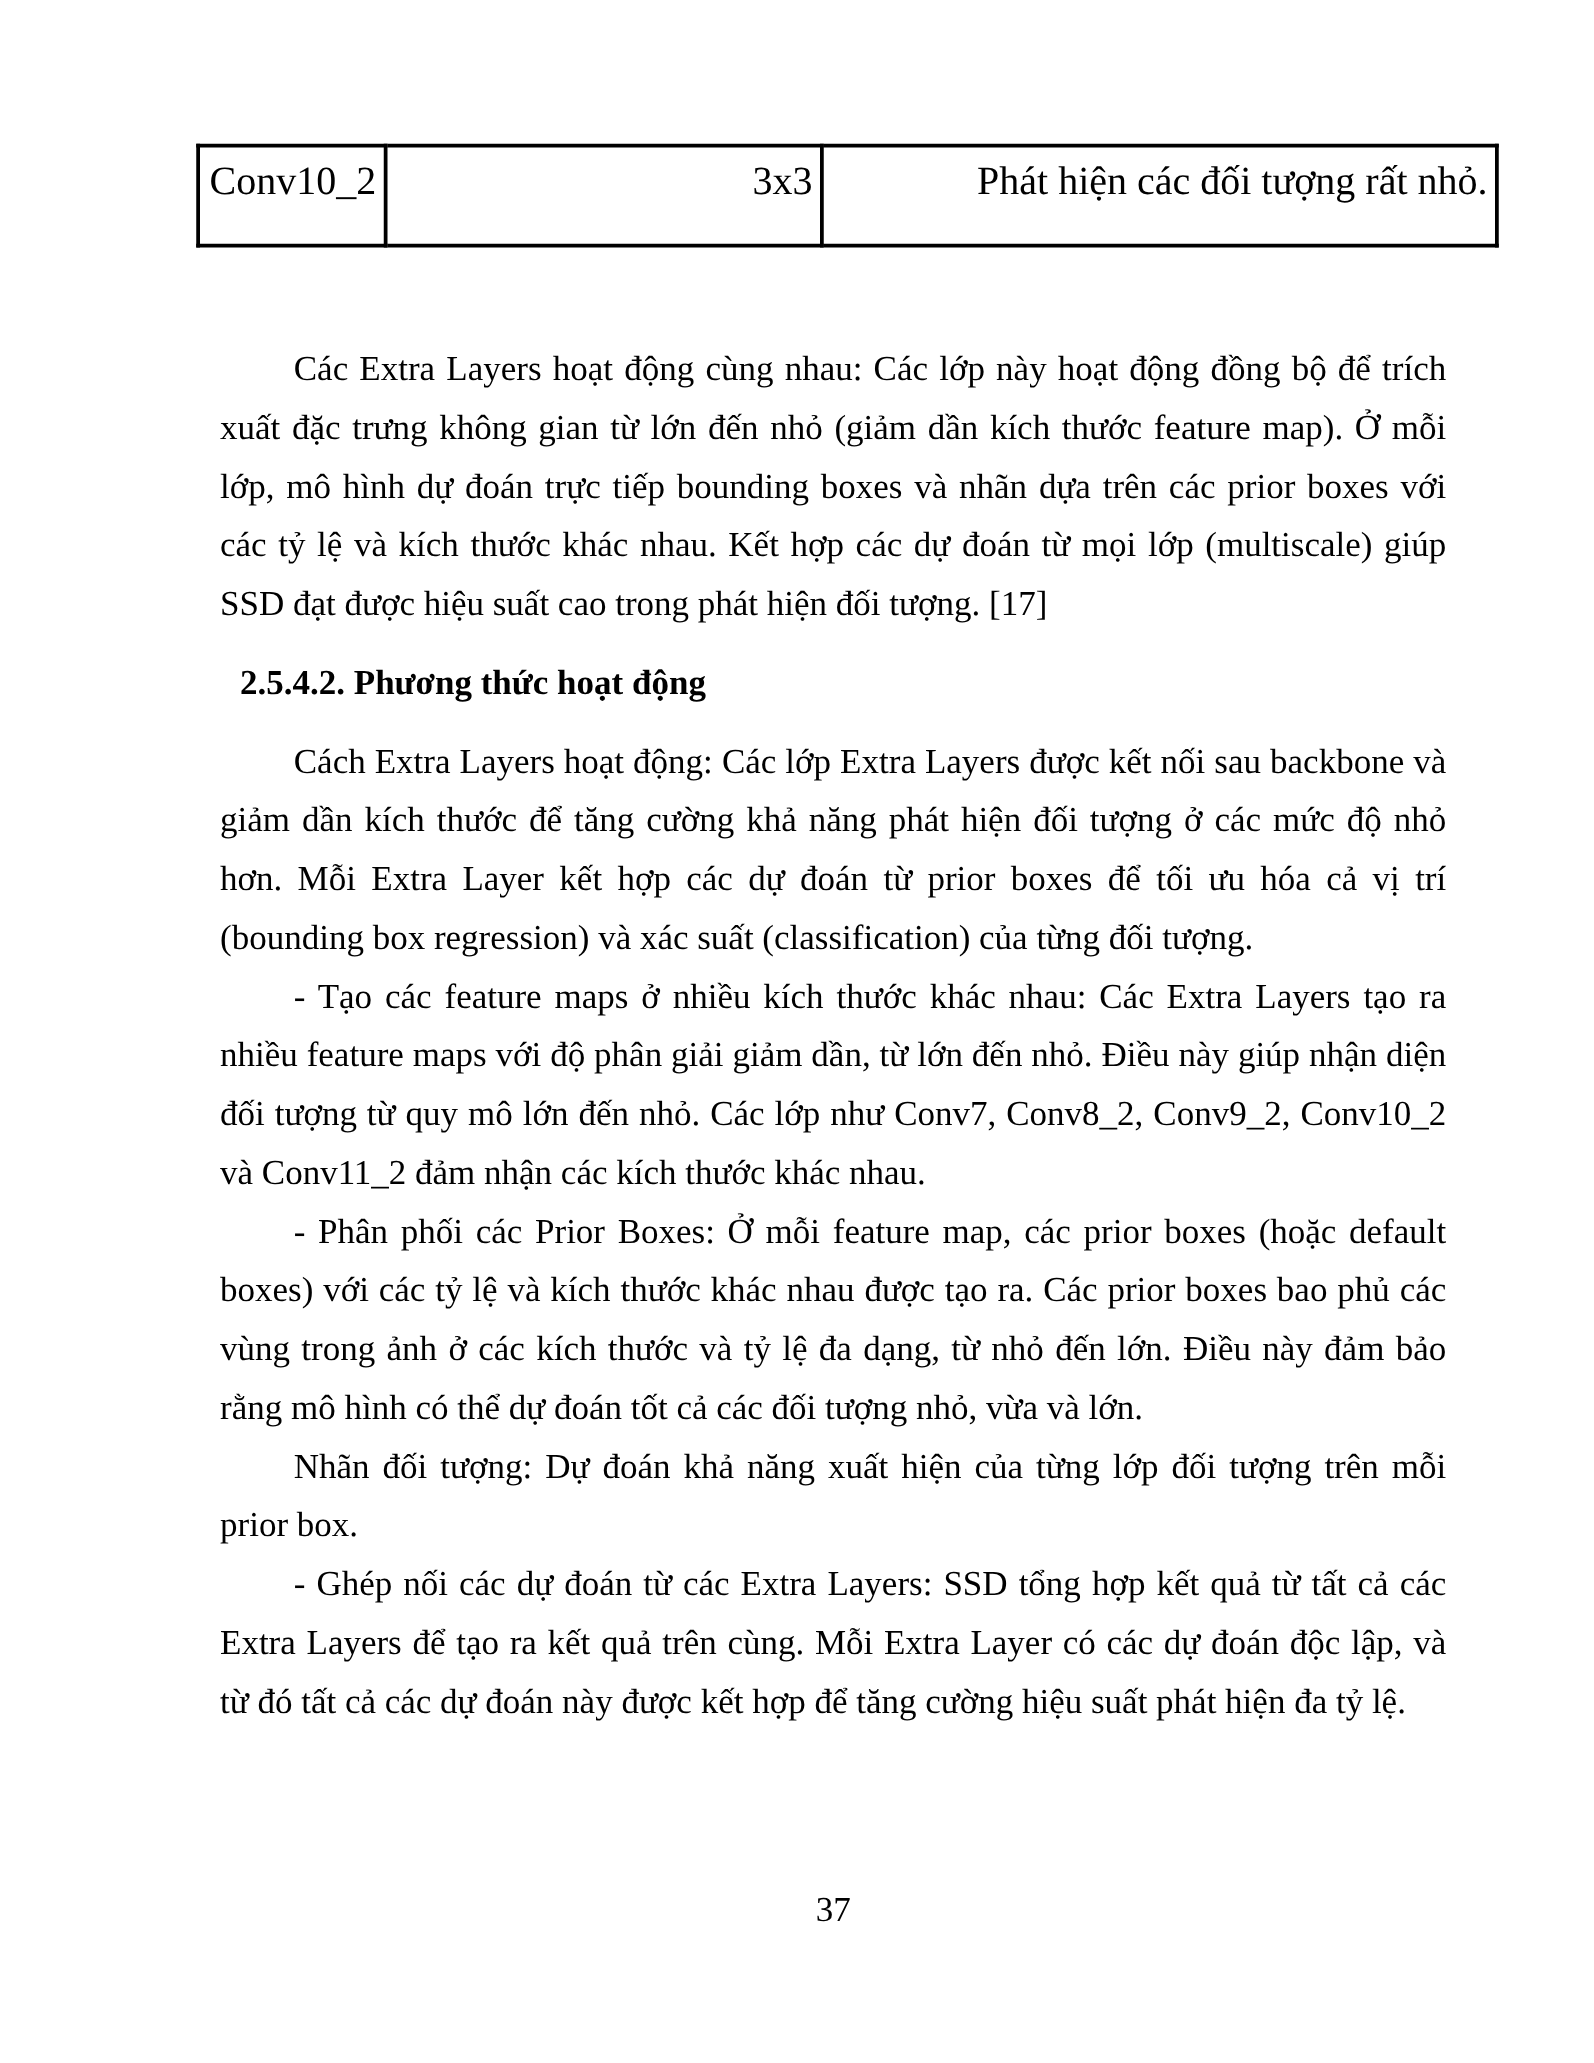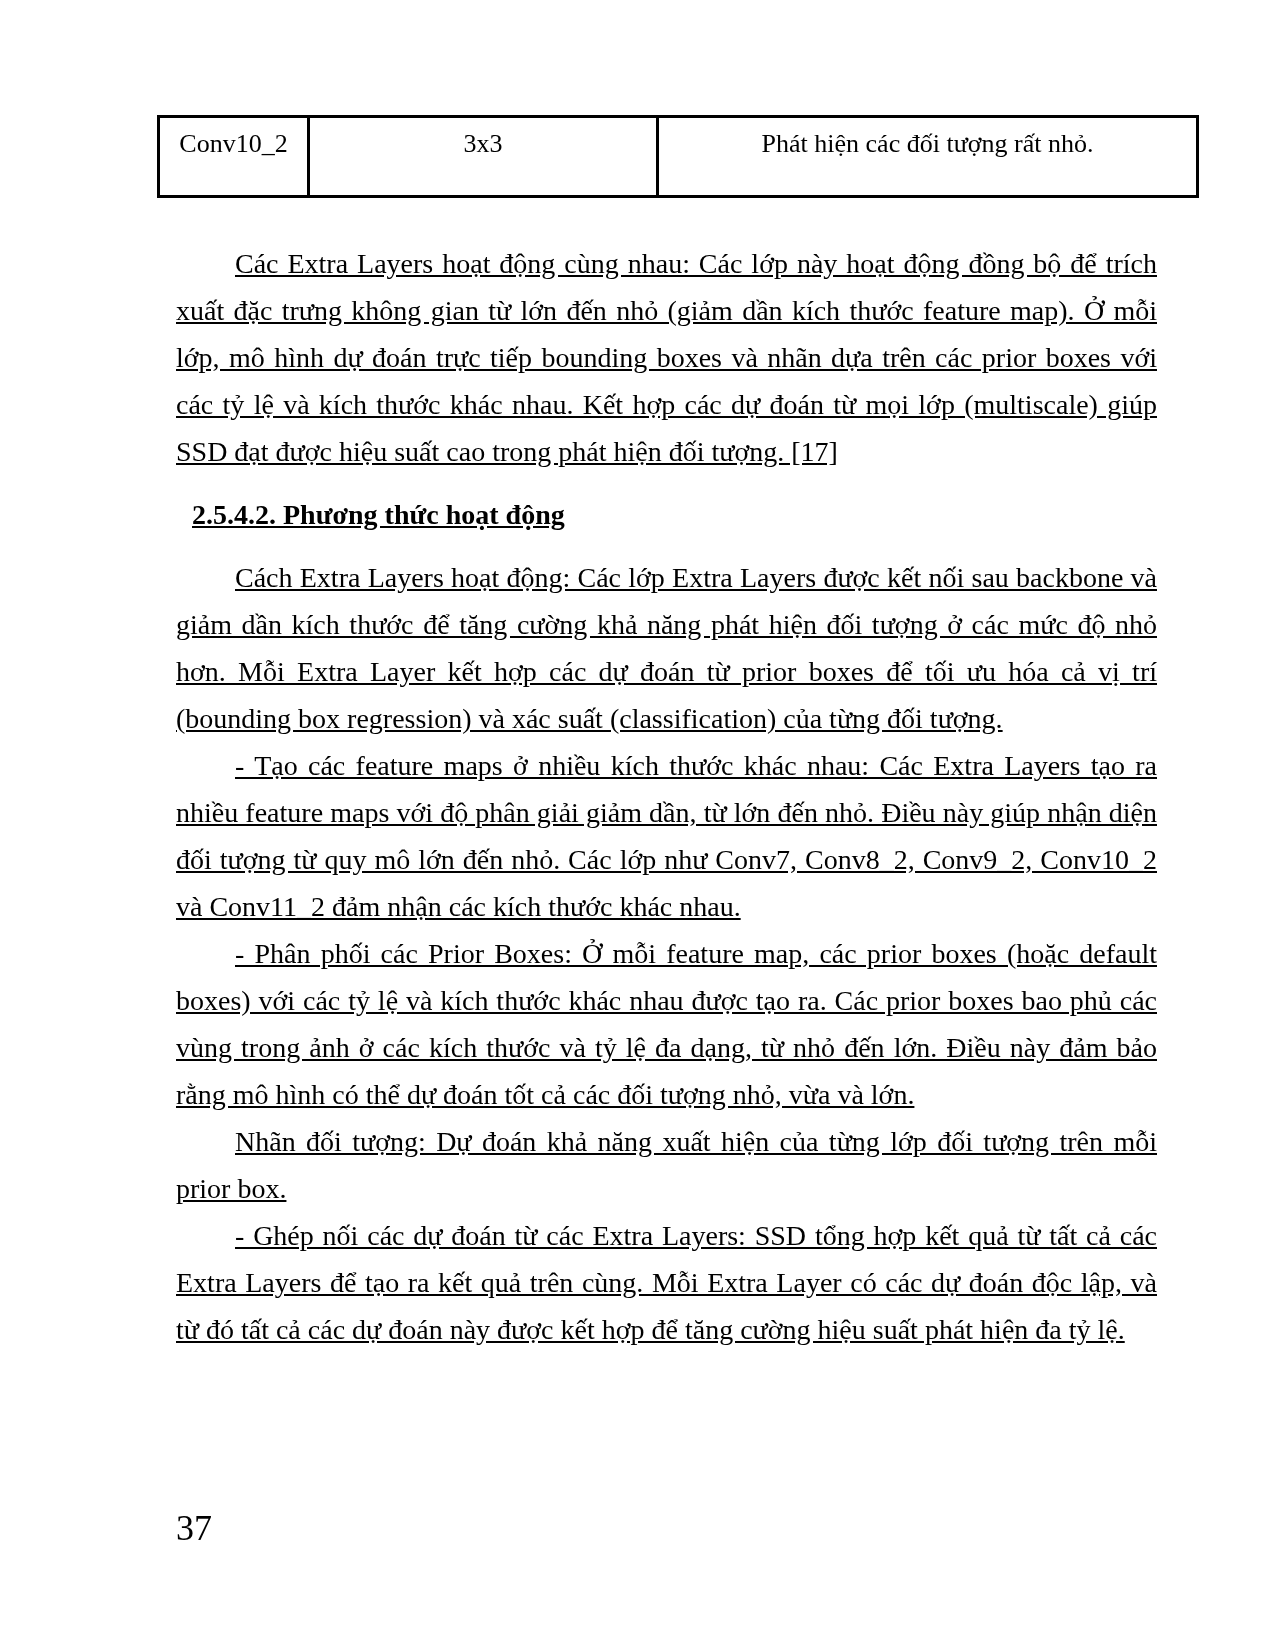--- a/index.html
+++ b/index.html
@@ -23,57 +23,56 @@
     top: 115px;
     width: 1018px;
     border-collapse: collapse;
     table-layout: fixed;
   }
   table.layers-table td {
     border: 3px solid #000000;
     height: 68px;
     vertical-align: top;
     padding: 9px 6px 0 6px;
-    text-align: center;
-    font-size: 26px;
+    text-align: right;
+    font-size: 32px;
     line-height: 34px;
   }
   td.col-layer  { width: 135px; }
   td.col-kernel { width: 334px; }
   td.col-desc   { width: 525px; }
   
   .content {
     position: absolute;
     left: 176px;
-    top: 240px;
+    top: 272px;
     width: 981px;
     font-size: 28px;
     line-height: 47px;
     text-align: justify;
-    text-decoration: underline;
   }
   .content p {
     margin: 0;
     text-indent: 59px;
   }
   .content h3 {
     margin: 16px;
     font-size: 28px;
     line-height: 47px;
     font-weight: bold;
     text-align: left;
     text-indent: 0;
   }
   .page-number {
     position: absolute;
     left: 176px;
     top: 1505px;
     width: 981px;
-    text-align: left;
-    font-size: 36px;
+    text-align: center;
+    font-size: 28px;
     line-height: 47px;
   }
 </style>
 </head>
 <body>
 
 <div class="page">
 
   <table class="layers-table">
     <tbody>

